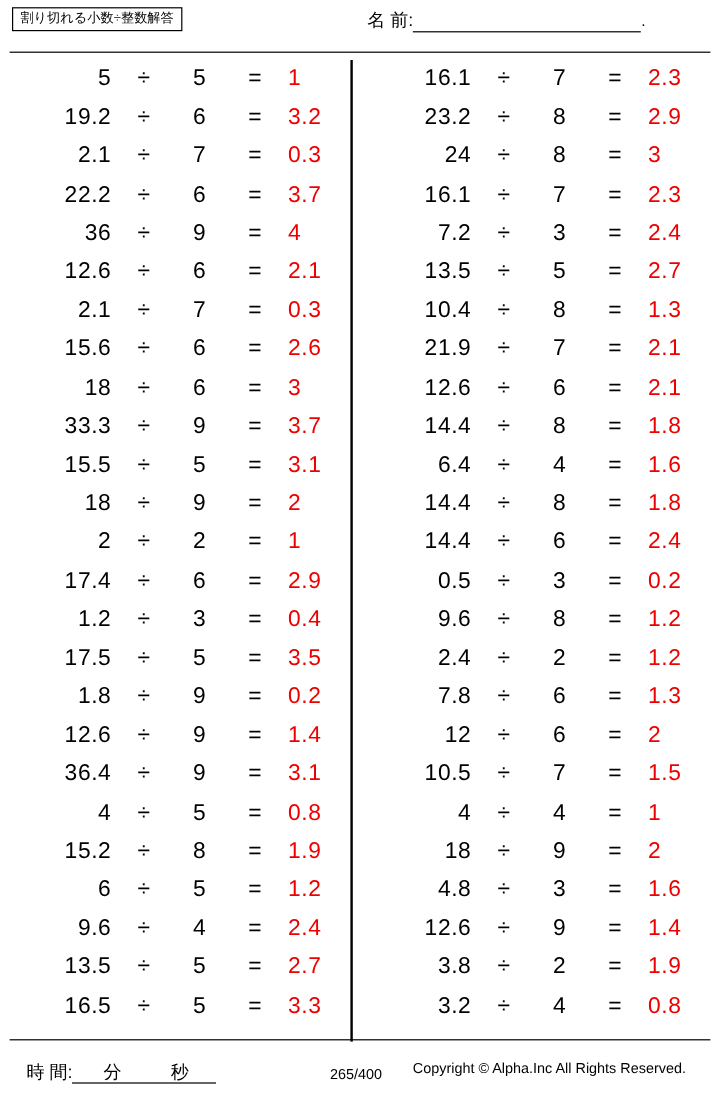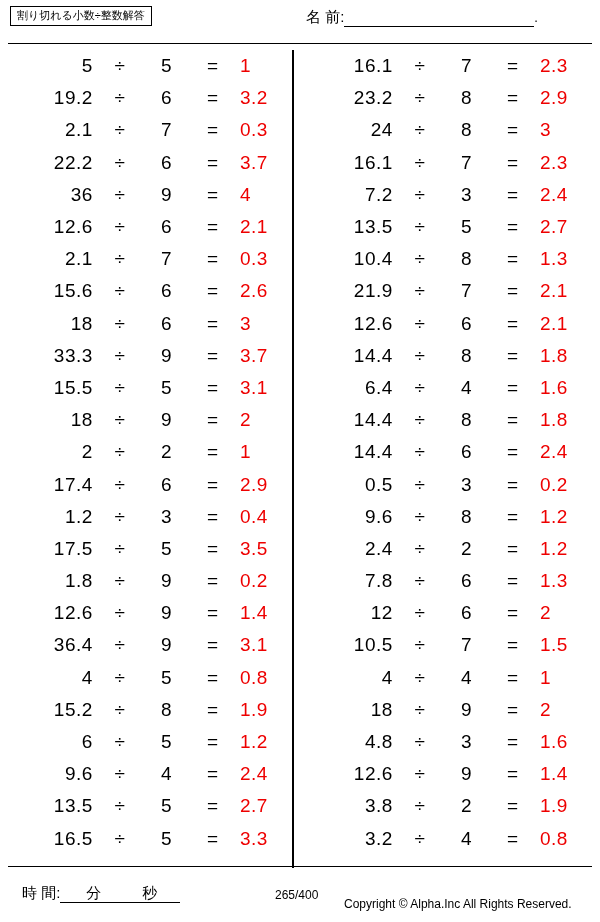--- a/index.html
+++ b/index.html
@@ -163,21 +163,21 @@
   .page-num {
     position: absolute;
     left: 275px;
     top: 22px;
     font-size: 12px;
     text-align: right;
   }
   .copyright {
     position: absolute;
     left: 344px;
-    top: 31px;
+    top: 17px;
     font-size: 12px;
     white-space: nowrap;
   }
 </style>
 </head>
 <body>
 
 <div class="sheet">
 
   <div class="header">

